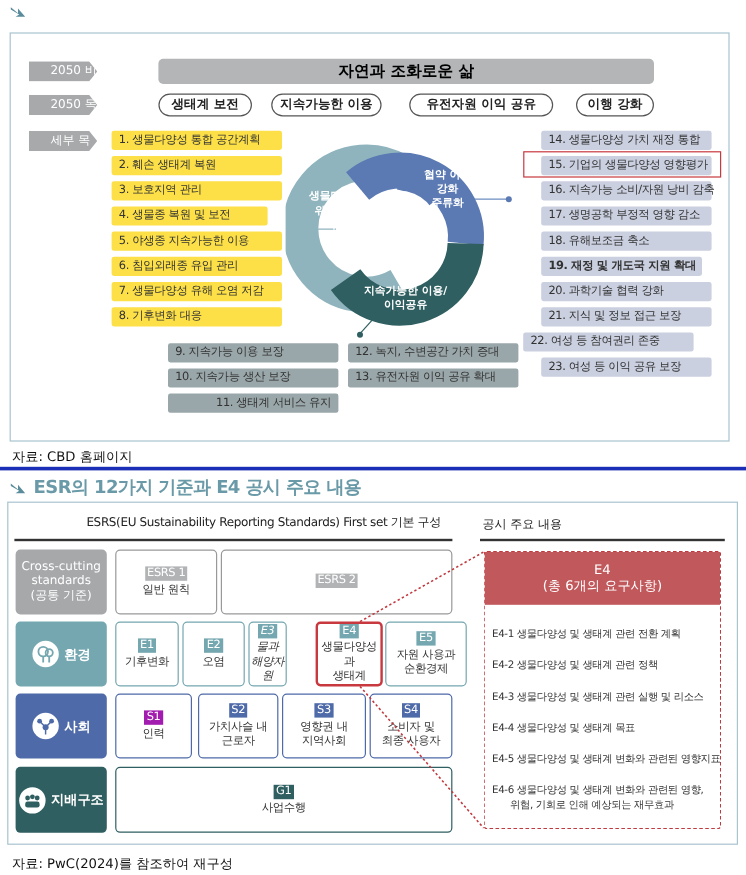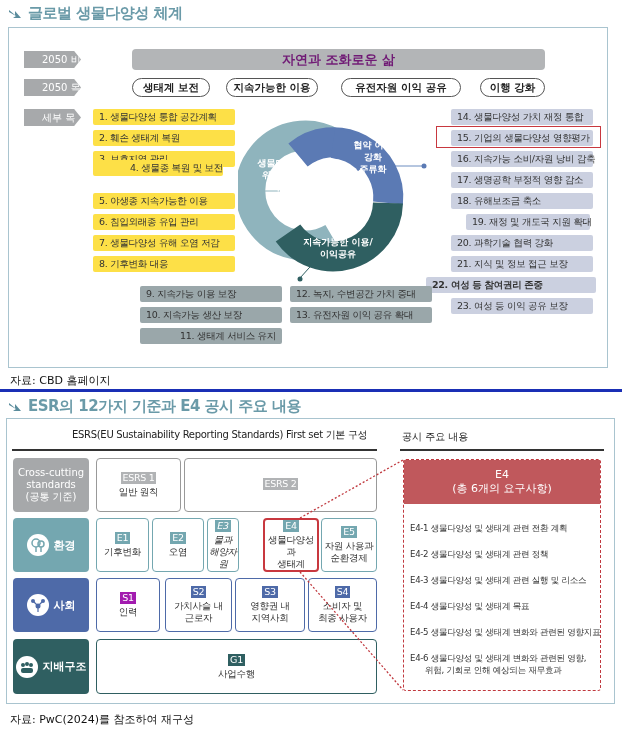--- a/index.html
+++ b/index.html
@@ -2,21 +2,21 @@
 <html><head>
 <meta charset="utf-8">
 <style>
 *{box-sizing:border-box;margin:0;padding:0;}
 body{width:622px;height:729px;background:#fff;font-family:"DejaVu Sans","Liberation Sans",sans-serif;position:relative;overflow:hidden;color:#222;}
 .abs{position:absolute;}
 .sec-title{position:absolute;left:8px;font-size:15px;font-weight:bold;color:#6a9aa8;letter-spacing:-0.5px;display:flex;align-items:center;gap:6px;}
 .arrow-ic{width:14px;height:12px;display:inline-block;}
 .frame{position:absolute;border:1.5px solid #a9c4cf;background:#fff;}
 .tag{position:absolute;height:17px;background:#a7a9ab;color:#fff;font-size:10px;line-height:17px;padding-left:18px;clip-path:polygon(0 0,88% 0,100% 50%,88% 100%,0 100%);}
-.vision{position:absolute;background:#b3b5b7;color:#701a75;border-radius:4px;font-size:13px;font-weight:bold;text-align:center;line-height:21px;}
+.vision{position:absolute;background:#b3b5b7;color:#000000;border-radius:4px;font-size:13px;font-weight:bold;text-align:center;line-height:21px;}
 .pill{position:absolute;border:1.3px solid #555;border-radius:10px;font-size:10.5px;font-weight:bold;text-align:center;line-height:17px;background:#fff;color:#222;}
 .goal{position:absolute;height:16px;border-radius:2px;font-size:9.5px;line-height:16px;padding-left:6px;color:#333;white-space:nowrap;letter-spacing:-0.3px;}
 .gl{background:#fde047;}
 .gr{background:#cbd0e0;}
 .gb{background:#9aa7aa;}
 .hl{position:absolute;border:1.5px solid #c8383f;}
 .cap{position:absolute;font-size:11px;color:#111;}
 .bar{position:absolute;left:0;width:622px;height:3px;background:#1a2fb5;}
 .box{position:absolute;border:1.3px solid #8ea2aa;border-radius:4px;background:#fff;text-align:center;font-size:9.5px;color:#333;display:flex;flex-direction:column;align-items:center;justify-content:center;line-height:12px;letter-spacing:-0.3px;}
 .code{display:inline-block;color:#fff;font-size:9.5px;padding:0 2px;line-height:12px;margin-bottom:2px;}
@@ -24,40 +24,39 @@
 .cat-ic{width:22px;height:22px;border-radius:50%;background:#fff;display:inline-flex;align-items:center;justify-content:center;}
 .req{position:absolute;left:410px;font-size:8.6px;color:#333;letter-spacing:-0.3px;white-space:nowrap;}
 </style>
 </head>
 <body>
 
 <div class="sec-title" style="top:4px;">
   <svg class="arrow-ic" viewBox="0 0 14 12">
       <path d="M1 2 L7 7 L7 3 L13 10 L5 10 L8 8 L1 4Z" fill="#5a8c9c"></path>
     </svg>
-  <span>글로벌 생물다양성 체계</span>
 </div>
 
 <div class="frame" style="left:8px;top:27px;width:600px;height:341px;"></div>
 
 <div class="tag" style="left:24px;top:51px;width:57px;">2050 비전</div>
 <div class="vision" style="left:132px;top:49px;width:413px;height:21px;">자연과 조화로운 삶</div>
 
 <div class="tag" style="left:24px;top:79px;width:57px;">2050 목표</div>
 <div class="pill" style="left:132px;top:78px;width:78px;height:19px;">생태계 보전</div>
 <div class="pill" style="left:226px;top:78px;width:92px;height:19px;">지속가능한 이용</div>
 <div class="pill" style="left:341px;top:78px;width:120px;height:19px;">유전자원 이익 공유</div>
 <div class="pill" style="left:480px;top:78px;width:65px;height:19px;">이행 강화</div>
 
 <div class="tag" style="left:24px;top:109px;width:57px;">세부 목표</div>
 
 <div class="goal gl" style="left:93px;top:109px;width:142px;">1. 생물다양성 통합 공간계획</div>
 <div class="goal gl" style="left:93px;top:130px;width:142px;">2. 훼손 생태계 복원</div>
 <div class="goal gl" style="left:93px;top:151px;width:142px;">3. 보호지역 관리</div>
-<div class="goal gl" style="left:93px;top:160px;width:130px;text-align:right;">4. 생물종 복원 및 보전</div>
+<div class="goal gl" style="left:93px;top:172px;width:130px;">4. 생물종 복원 및 보전</div>
 <div class="goal gl" style="left:93px;top:193px;width:142px;">5. 야생종 지속가능한 이용</div>
 <div class="goal gl" style="left:93px;top:214px;width:142px;">6. 침입외래종 유입 관리</div>
 <div class="goal gl" style="left:93px;top:235px;width:142px;">7. 생물다양성 유해 오염 저감</div>
 <div class="goal gl" style="left:93px;top:256px;width:142px;">8. 기후변화 대응</div>
 
 <svg class="abs" style="left:238px;top:108px;" width="190" height="175" viewBox="0 0 190 175">
   <line x1="8" y1="83" x2="42" y2="83" stroke="#8fb4bd" stroke-width="1"></line>
   <circle cx="8" cy="83" r="2.5" fill="#8fb4bd"></circle>
   <line x1="150" y1="58" x2="186" y2="58" stroke="#6d8dc0" stroke-width="1"></line>
   <circle cx="186" cy="58" r="2.5" fill="#5b7ab4"></circle>
@@ -72,24 +71,24 @@
   <text x="135" y="40" fill="#fff" font-size="9" font-weight="bold" text-anchor="middle" font-family="DejaVu Sans, sans-serif"><tspan x="135">협약 이행</tspan><tspan x="135" dy="12">강화</tspan><tspan x="135" dy="12">주류화</tspan></text>
   <text x="100" y="137" fill="#fff" font-size="9" font-weight="bold" text-anchor="middle" font-family="DejaVu Sans, sans-serif"><tspan x="100">지속가능한 이용/</tspan><tspan x="100" dy="12">이익공유</tspan></text>
 </svg>
 
 <div class="goal gr" style="left:451px;top:109px;width:142px;">14. 생물다양성 가치 재정 통합</div>
 <div class="goal gr" style="left:451px;top:130px;width:142px;">15. 기업의 생물다양성 영향평가</div>
 <div class="hl" style="left:436px;top:126px;width:165px;height:22px;"></div>
 <div class="goal gr" style="left:451px;top:151px;width:142px;">16. 지속가능 소비/자원 낭비 감축</div>
 <div class="goal gr" style="left:451px;top:172px;width:142px;">17. 생명공학 부정적 영향 감소</div>
 <div class="goal gr" style="left:451px;top:193px;width:142px;">18. 유해보조금 축소</div>
-<div class="goal gr" style="left:466px;top:214px;width:124px;">19. 재정 및 개도국 지원 확대</div>
+<div class="goal gr" style="left:451px;top:214px;width:134px;font-weight:bold;">19. 재정 및 개도국 지원 확대</div>
 <div class="goal gr" style="left:451px;top:235px;width:142px;">20. 과학기술 협력 강화</div>
 <div class="goal gr" style="left:451px;top:256px;width:142px;">21. 지식 및 정보 접근 보장</div>
-<div class="goal gr" style="left:426px;top:277px;width:170px;font-weight:bold;">22. 여성 등 참여권리 존중</div>
+<div class="goal gr" style="left:436px;top:277px;width:142px;">22. 여성 등 참여권리 존중</div>
 <div class="goal gr" style="left:451px;top:298px;width:142px;">23. 여성 등 이익 공유 보장</div>
 
 <div class="goal gb" style="left:140px;top:286px;width:142px;">9. 지속가능 이용 보장</div>
 <div class="goal gb" style="left:140px;top:307px;width:142px;">10. 지속가능 생산 보장</div>
 <div class="goal gb" style="left:140px;top:328px;width:142px;padding-left:40px;">11. 생태계 서비스 유지</div>
 <div class="goal gb" style="left:290px;top:286px;width:142px;">12. 녹지, 수변공간 가치 증대</div>
 <div class="goal gb" style="left:290px;top:307px;width:142px;">13. 유전자원 이익 공유 확대</div>
 
 <div class="cap" style="left:10px;top:373px;">자료: CBD 홈페이지</div>
 <div class="bar" style="top:389px;"></div>
@@ -143,21 +142,21 @@
   </div>
 <div class="box" style="left:207px;top:518px;width:32px;height:54px;border-color:#74a7b0;font-style:italic;">
     <span class="code" style="background:#74a7b0;">E3</span>
     <span>물과 해양자원</span>
   </div>
 <div class="box" style="left:263px;top:518px;width:56px;height:54px;border:2px solid #c8383f;">
     <span class="code" style="background:#74a7b0;">E4</span>
     <span>생물다양성과</span>
     <span>생태계</span>
   </div>
-<div class="box" style="left:321px;top:518px;width:56px;height:54px;border-color:#74a7b0;">
+<div class="box" style="left:321px;top:518px;width:68px;height:54px;border-color:#74a7b0;">
     <span class="code" style="background:#74a7b0;">E5</span>
     <span>자원 사용과</span>
     <span>순환경제</span>
   </div>
 
 <div class="cat" style="left:13px;top:578px;width:76px;height:54px;background:#4e6aa8;">
   <span class="cat-ic">
       <svg width="16" height="16" viewBox="0 0 16 16">
         <circle cx="8" cy="9" r="2.5" fill="#4e6aa8"></circle>
         <circle cx="3" cy="4" r="2" fill="#4e6aa8"></circle>

